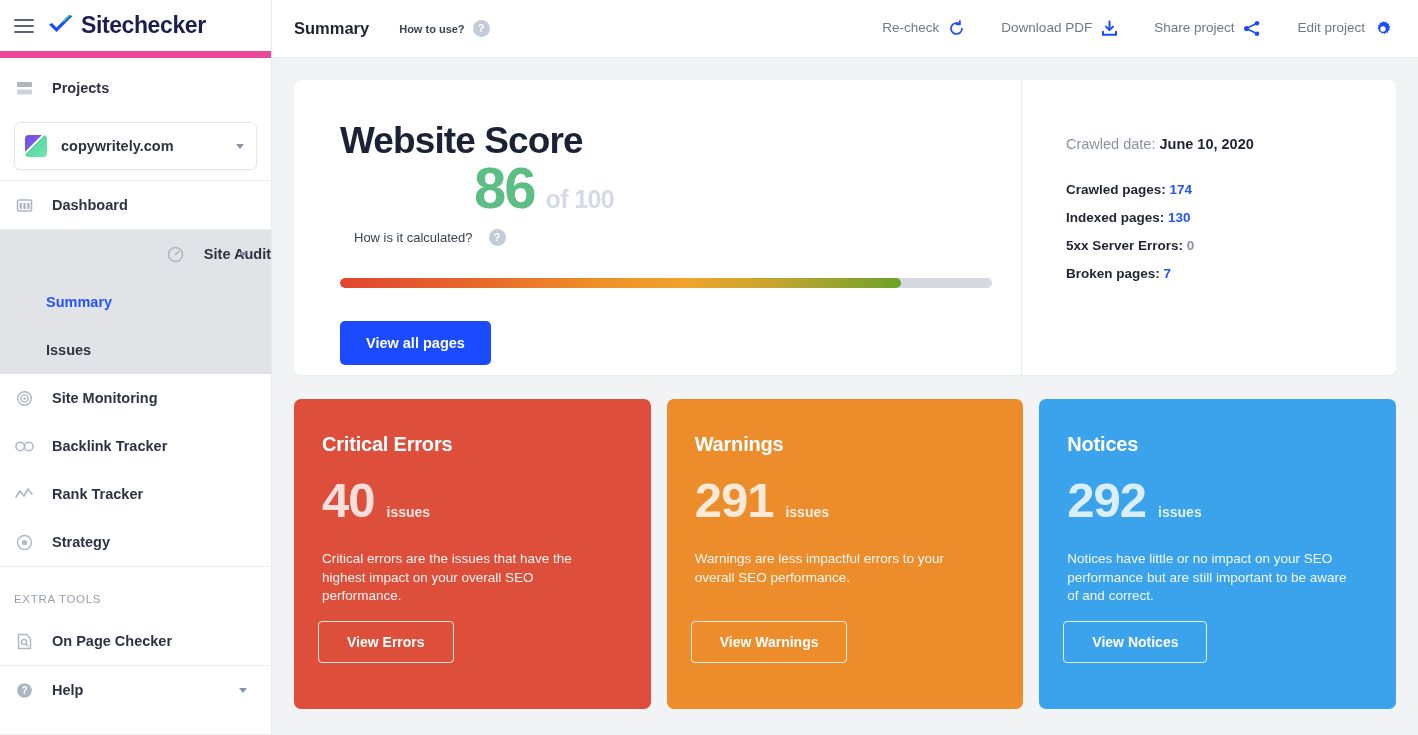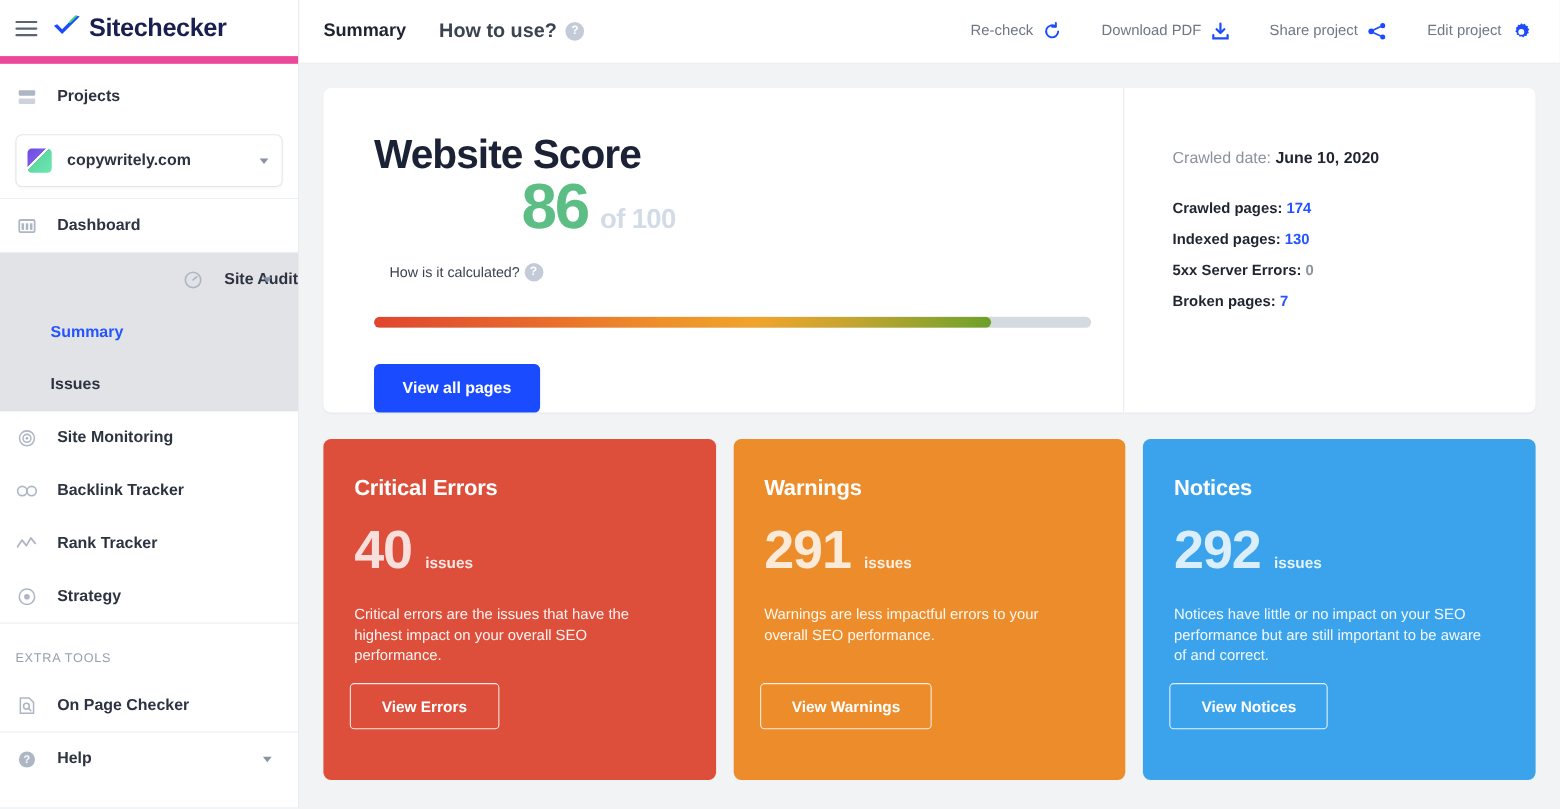--- a/index.html
+++ b/index.html
@@ -68,21 +68,21 @@
   
   .main { flex: 1; height: 735px; display: flex; flex-direction: column;
     background: #f2f3f5; min-width: 0; }
   .topbar {
     height: 58px; background: #ffffff; display: flex; align-items: center;
     padding: 0 26px 0 22px; flex: 0 0 58px; border-bottom: 1px solid #ebecee;
   }
   .page-title { font-size: 16.5px; font-weight: 700; color: #1f2430; }
   .how-to { margin-left: 30px; display: flex; align-items: center; gap: 8px;
     cursor: pointer; }
-  .how-to .t { font-size: 18px; color: #3b4250; font-weight: 600; text-align: right; }
+  .how-to .t { font-size: 11px; color: #3b4250; font-weight: 600; text-align: right; }
   .qmark { width: 17px; height: 17px; border-radius: 50%; background: #c3cbd8;
     color: #fff; font-size: 11px; font-weight: 700; display: flex;
     align-items: center; justify-content: center; line-height: 1; }
   .spacer { flex: 1; }
   .act { display: flex; align-items: flex-start; gap: 9px; margin-left: 36px;
     cursor: pointer; }
   .act .t { font-size: 13.5px; color: #6f7784; font-weight: 500; }
   .act svg { display: block; }
 
   .content { flex: 1; overflow: hidden; padding: 22px 22px 0 22px; }
@@ -93,21 +93,21 @@
   }
   .score-left { flex: 1; padding: 42px 46px 0 46px; min-width: 0; }
   .score-head { display: flex; align-items: flex-start; flex-direction: column; }
   .score-title { font-size: 37px; font-weight: 800; color: #1c2235;
     letter-spacing: -0.9px; line-height: 1; }
   .score-num-wrap { margin-left: 134px; display: flex; align-items: baseline; }
   .score-num { font-size: 58px; font-weight: 800; color: #5cbe84; line-height: 1;
     letter-spacing: -2px; }
   .score-of { font-size: 25px; font-weight: 800; color: #d3dce6; margin-left: 11px;
     letter-spacing: -0.6px; }
-  .how-calc { display: flex; align-items: center; gap: 4px; margin-top: 22px;
+  .how-calc { display: flex; align-items: center; gap: 16px; margin-top: 12px;
     padding-left: 14px; cursor: pointer; }
   .how-calc .t { font-size: 13px; color: #3b4250; font-weight: 500; }
 
   .progress-track {
     margin-top: 32px; height: 10px; border-radius: 5px; background: #d5dae1;
     width: 652px; position: relative; overflow: hidden;
   }
   .progress-fill {
     position: absolute; left: 0; top: 0; bottom: 0; border-radius: 5px;
     background: linear-gradient(90deg,#e2452d 0%,#e2512f 8%,#e86a2b 26%,#ef8f28 46%,#f0a42b 62%,#c9a52f 76%,#7da32c 96%,#6ca026 100%);

